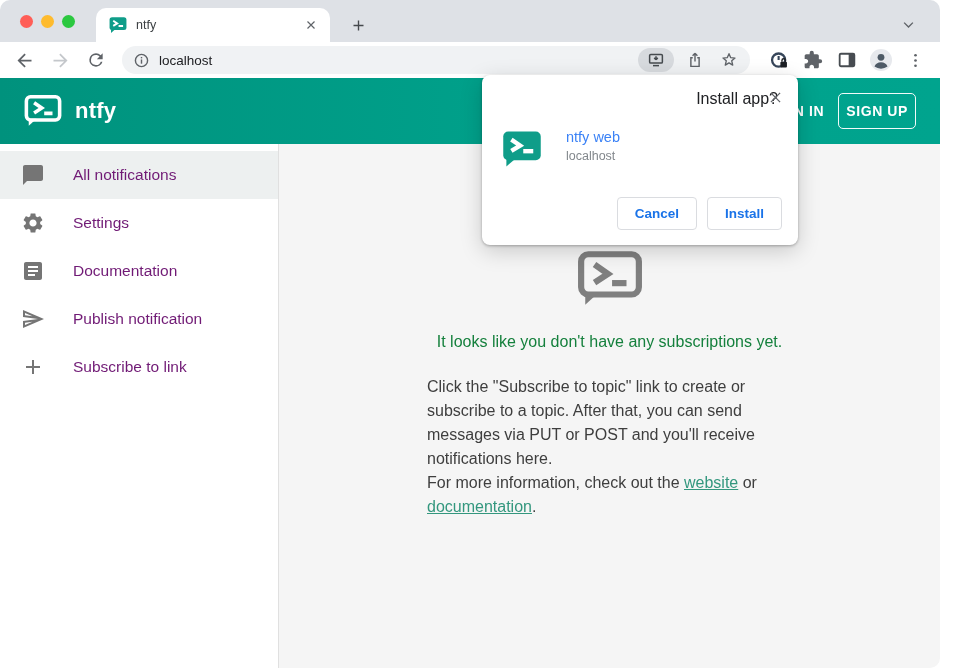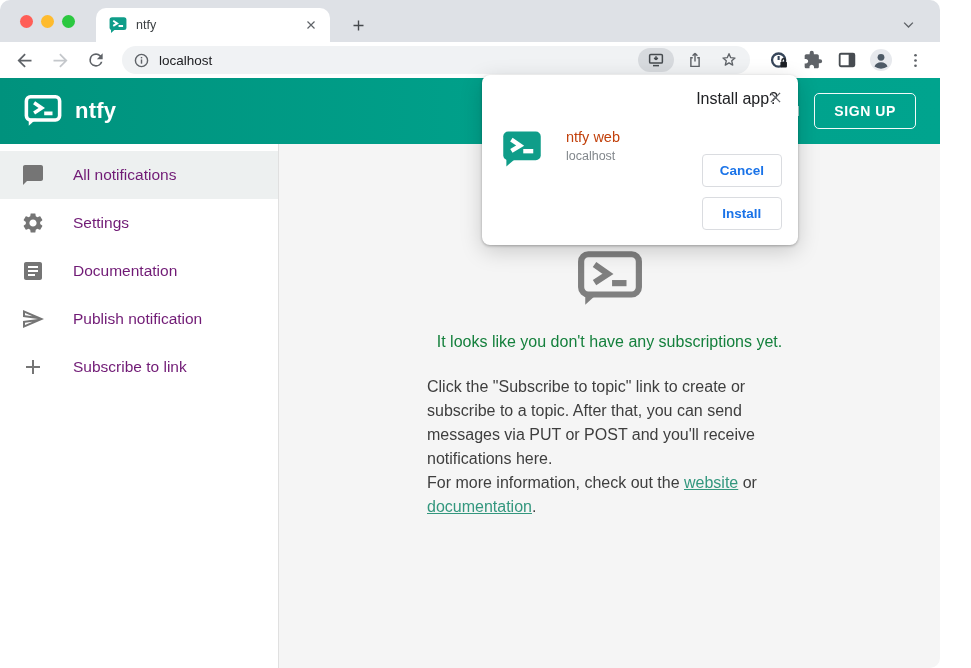--- a/index.html
+++ b/index.html
@@ -26,21 +26,21 @@
   .omni-action { width:26px; height:24px; display:flex; align-items:center; justify-content:center; margin-left:8px; flex:0 0 auto; }
   .omni-action.active { width:36px; background:#d7dade; border-radius:12px; }
   .trail-icon { width:26px; height:26px; display:flex; align-items:center; justify-content:center; margin-left:8px; flex:0 0 auto; }
 
   
   .app-header { height:66px; background:linear-gradient(90deg,#00927d 0%,#00a18b 55%,#00a48e 100%); display:flex; align-items:center; padding:0 24px; }
   .brand-logo { width:38px; height:34px; color:#fff; flex:0 0 auto; }
   .brand-name { color:#fff; font-size:22px; font-weight:700; margin-left:13px; letter-spacing:.2px; }
   .header-spacer { flex:1; }
   .signin-btn { color:#fff; font-size:14px; font-weight:700; letter-spacing:.6px; padding:9px 10px; cursor:pointer; }
-  .signup-btn { color:#fff; font-size:14px; font-weight:700; letter-spacing:.6px; border:1.5px solid rgba(255,255,255,.95); border-radius:5px; padding:9px 19px; margin-left:4px; cursor:pointer; }
+  .signup-btn { color:#fff; font-size:14px; font-weight:700; letter-spacing:.6px; border:1.5px solid rgba(255,255,255,.95); border-radius:5px; padding:9px 7px; margin-left:4px; cursor:pointer; }
 
   
   .content { display:flex; height:524px; }
   .sidebar { width:279px; background:#fff; border-right:1px solid #e0e0e0; padding-top:7px; }
   .side-item { height:48px; display:flex; align-items:center; padding-left:21px; cursor:pointer; }
   .side-item.selected { background:#edf0f0; }
   .side-icon { width:24px; height:24px; flex:0 0 auto; }
   .side-label { margin-left:28px; font-size:15.5px; color:#701a75; }
 
   .main { flex:1; background:#f5f5f5; padding-top:106px; text-align:center; }
@@ -50,23 +50,23 @@
   .es-paras p + p { margin-top:0; }
   .es-link { color:#33977e; text-decoration:underline; cursor:pointer; }
 
   
   .dialog { position:absolute; left:482px; top:75px; width:316px; height:170px; background:#fff; border-radius:8px; box-shadow:0 1px 3px rgba(0,0,0,.28), 0 6px 22px rgba(0,0,0,.18); padding:15px 20px; z-index:50; }
   .dialog-title { font-size:16px; color:#202124;text-align:right; }
   .dialog-close { position:absolute; top:11px; right:12px; width:22px; height:22px; display:flex; align-items:center; justify-content:center; cursor:pointer; }
   .dialog-app { display:flex; margin-top:21px; }
   .dialog-app-icon { width:40px; height:40px; flex:0 0 auto; }
   .dialog-app-text { margin-left:24px; text-align:left; }
-  .dialog-app-name { font-size:14.5px; color:#c2410c; }
+  .dialog-app-name { font-size:14.5px; color:#3b82f6; }
   .dialog-app-origin { font-size:12.5px; color:#82878c; margin-top:4px; }
-  .dialog-buttons { position:absolute; right:16px; bottom:15px; display:flex; gap:10px;flex-direction:column; }
+  .dialog-buttons { position:absolute; right:16px; bottom:15px; display:flex; gap:10px; }
   .dialog-btn { background:#fff; border:1px solid #dadce0; border-radius:4px; color:#1a73e8; font-size:13.5px; font-weight:700; padding:8px 17px; cursor:pointer; font-family:inherit; }
 </style>
 </head>
 <body>
 
 <div class="window">
 
   <div class="titlebar">
     <div class="traffic">
       <div class="light red"></div>

